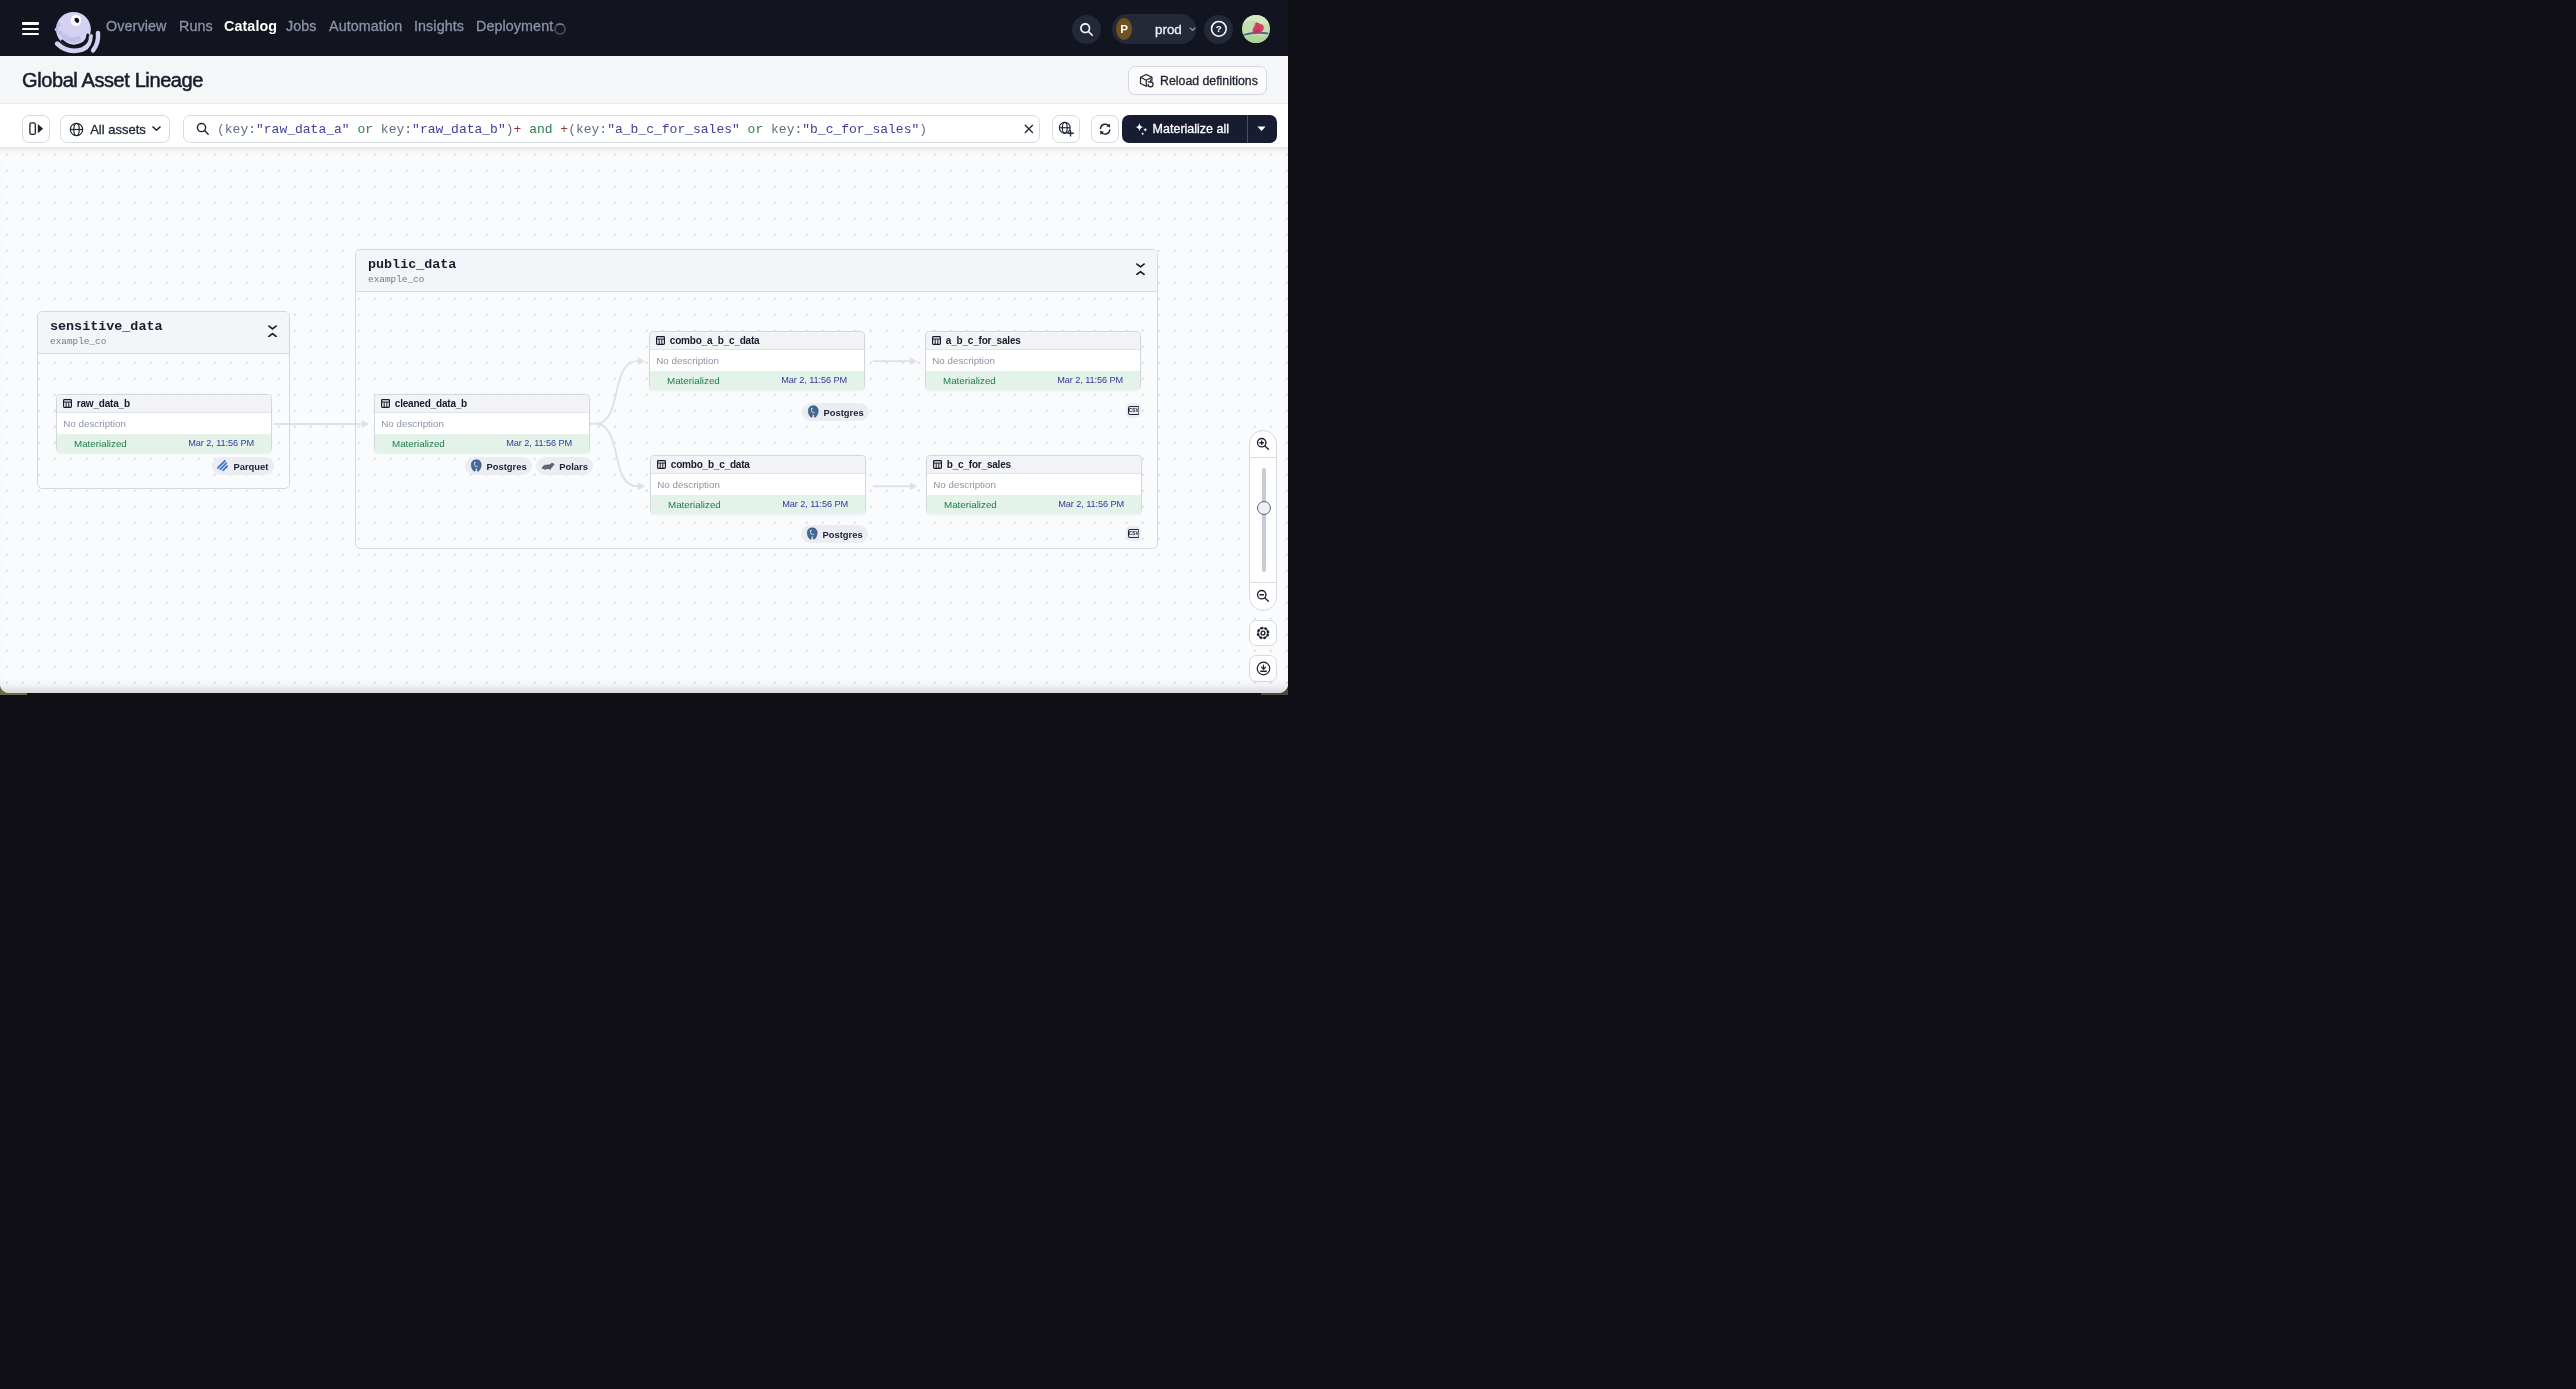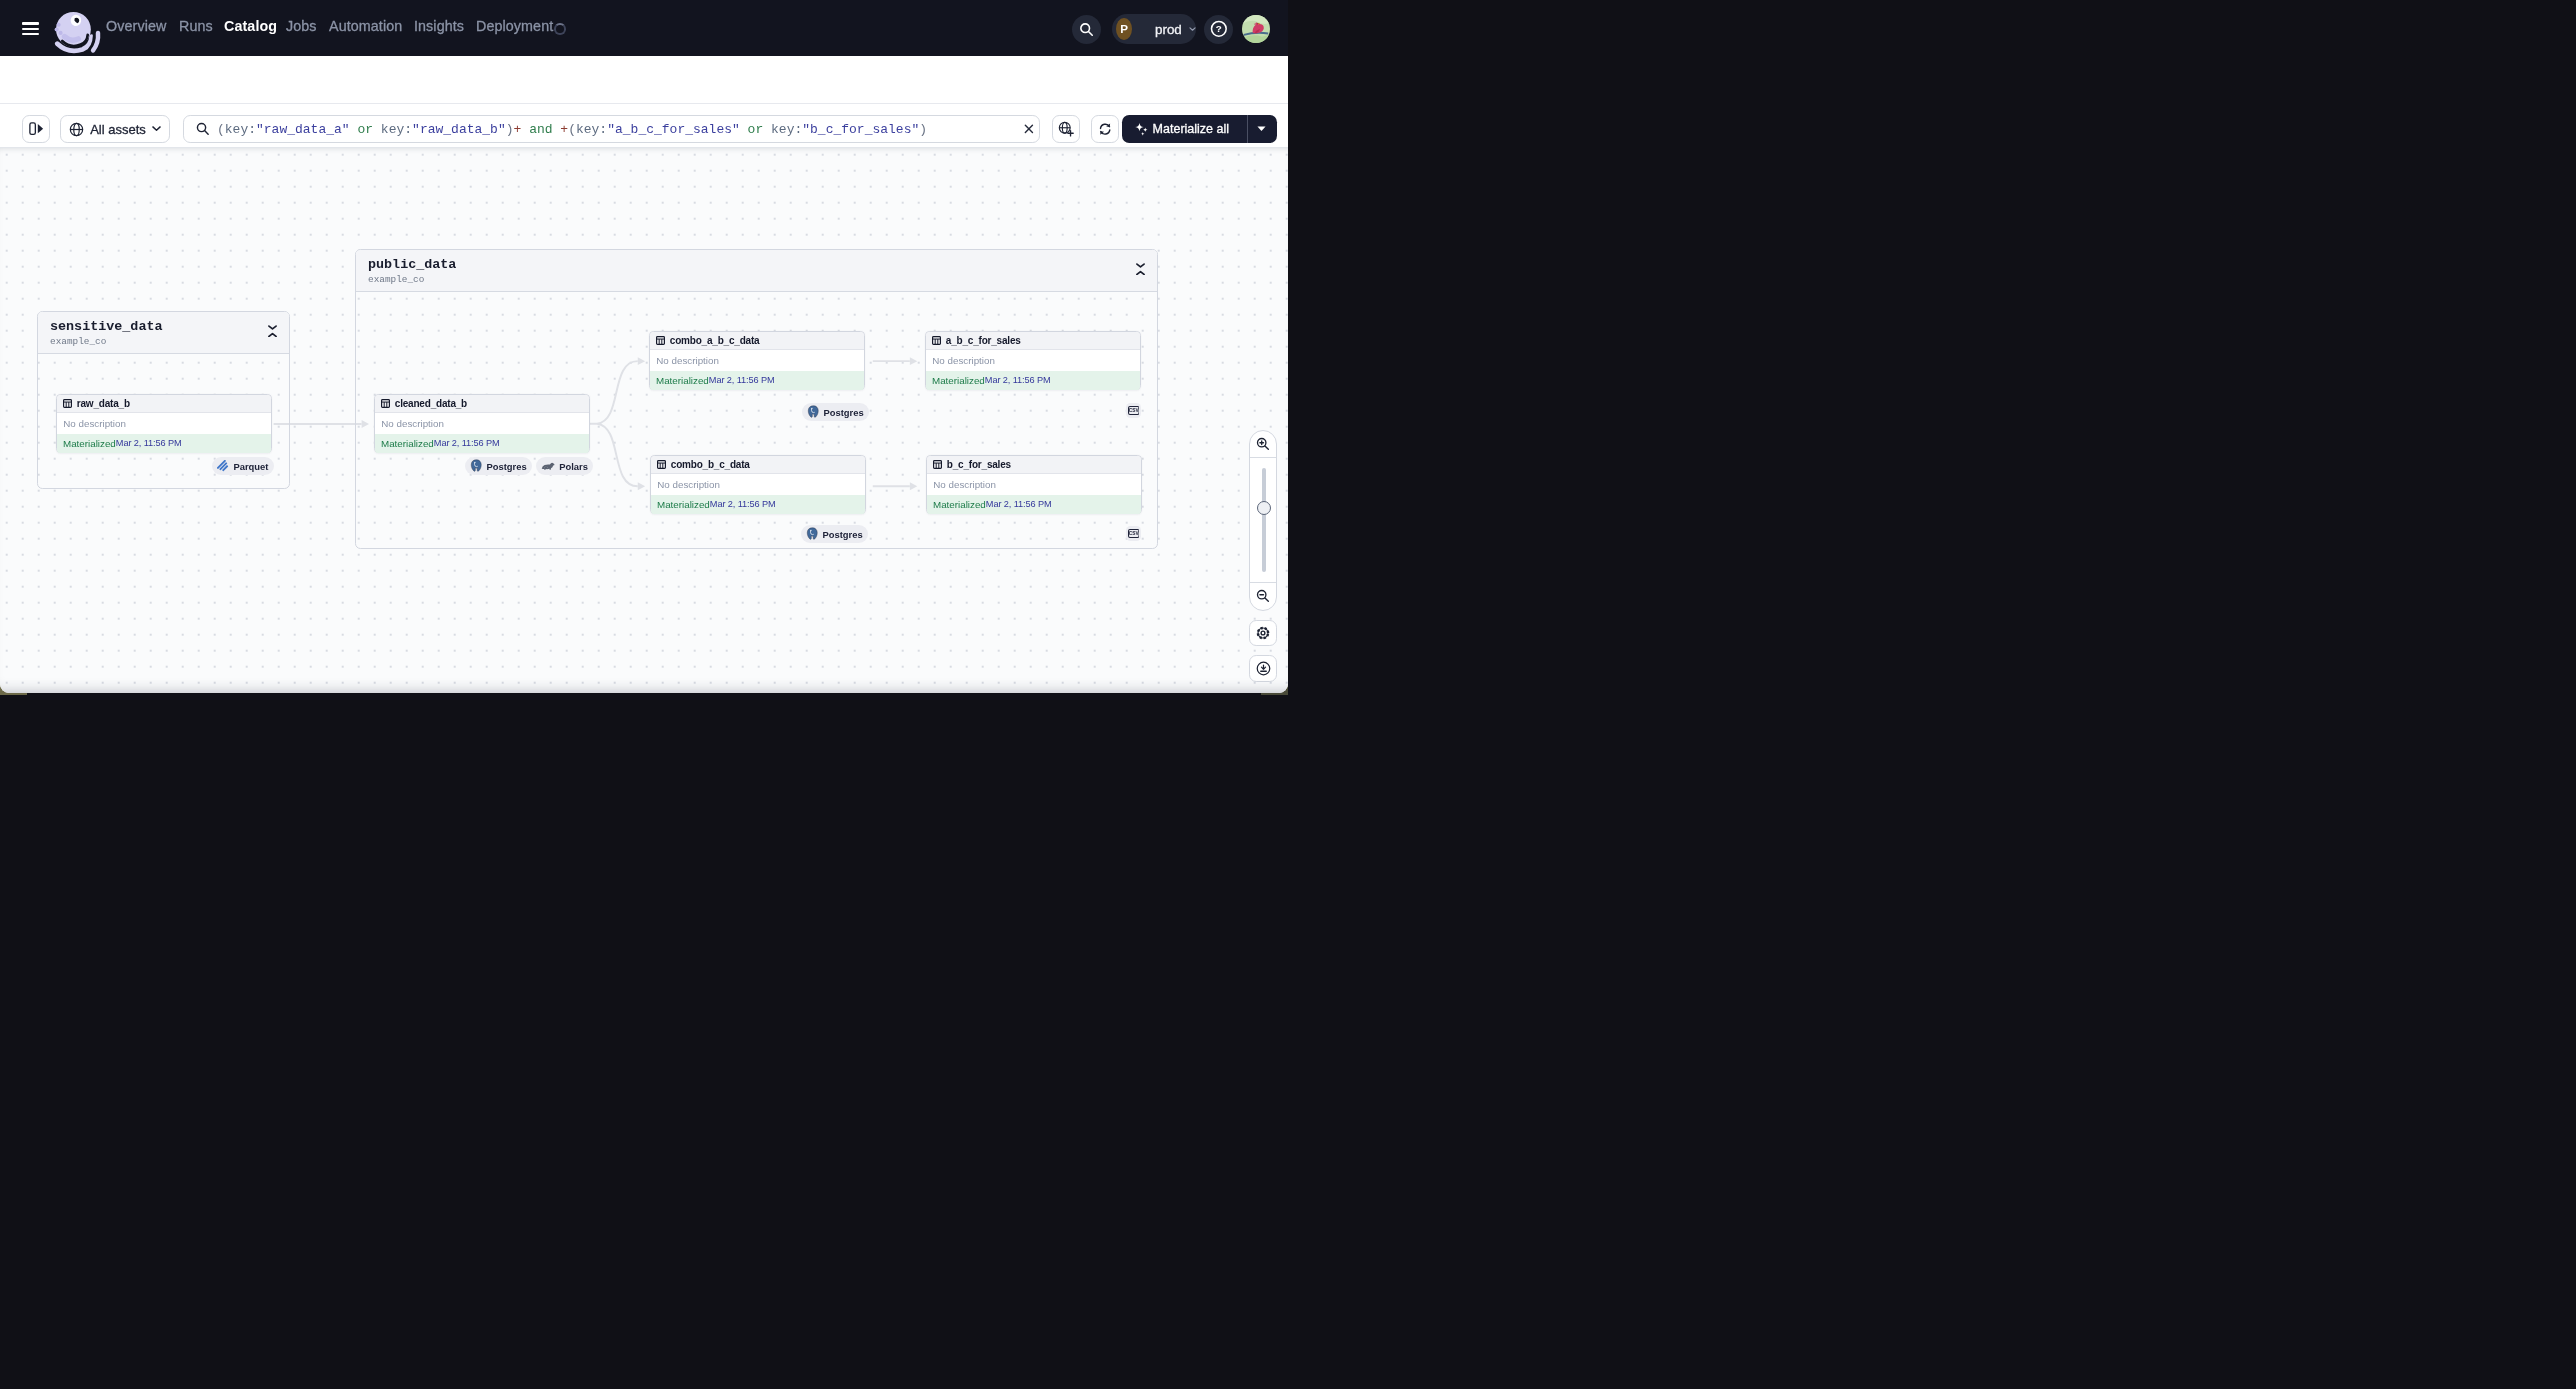--- a/index.html
+++ b/index.html
@@ -36,21 +36,21 @@
 #shade{position:absolute;inset:0;pointer-events:none;box-shadow:inset 0 6.3px 6.3px -6.3px rgba(25,28,48,.16),inset 0 -12.5px 14.3px -11.6px rgba(25,28,48,.28)}
 .grp{position:absolute;border:1.3px solid #d3d7e0;border-radius:5.4px}
 .ghd{background:#f4f5f8;border-bottom:1.3px solid #d6dae2;border-radius:4px 4px 0 0;position:relative;height:42px}
 .gt{font-family:"Liberation Mono",monospace;font-weight:700;font-size:13.4px;color:#191d2e;position:absolute;left:12px;top:6.7px}
 .gs{font-family:"Liberation Mono",monospace;font-size:9.4px;color:#6e7787;position:absolute;left:12px;top:24px}
 .gcol{position:absolute;right:11.6px;top:12.5px}
 .card{position:absolute;width:216px;height:59px;background:#fff;border:0.9px solid #d2d6df;border-radius:4.5px;box-shadow:0 0.9px 1.8px rgba(30,34,60,.06)}
 .chd{height:17.5px;background:#f2f3f6;border-bottom:0.9px solid #e2e4ea;border-radius:3.6px 3.6px 0 0;display:flex;align-items:center;padding-left:6.3px;gap:4.5px}
 .cnm{font-family:Liberation Sans, sans-serif;font-size:10px;font-weight:700;color:#15192b;letter-spacing:-0.2px}
 .cds{height:21px;display:flex;align-items:center;padding-left:6.3px;font-size:9.8px;color:#8b94a7}
-.cst{height:19.3px;background:#e4f3ea;border-radius:0 0 3.6px 3.6px;display:flex;align-items:center;justify-content:flex-start;padding:0 6px;font-size:9.8px}
+.cst{height:19.3px;background:#e4f3ea;border-radius:0 0 3.6px 3.6px;display:flex;align-items:center;justify-content:space-between;padding:0 17px;font-size:9.8px}
 .cst b{color:#1e7c4a;font-weight:400}
 .cst s{color:#33379b;text-decoration:none;font-size:9.2px;letter-spacing:-0.1px}
 .tag{position:absolute;height:18px;background:#ecedf2;border-radius:9px;display:flex;align-items:center;padding:0 5.4px;gap:3.6px;font-size:9.4px;font-weight:700;color:#20243a}
 .csv{position:absolute;width:15px;height:15px;background:#ecedf2;border-radius:4.5px;display:flex;align-items:center;justify-content:center}
 .rb{position:absolute;width:28px;background:#fff;border:0.9px solid #d4d8e0;display:flex;align-items:center;justify-content:center}
 </style></head>
 <body>
 <div class="corner" style="left:0;background:#6d6a49;border-radius:0 5.4px 0 0"></div>
 <div class="corner" style="right:0;background:#494a38;border-radius:5.4px 0 0 0"></div>
 <div id="app">
@@ -107,20 +107,32 @@
   <path d="M0,26 Q12,20 22,24 L31,22 V31 H0 Z" fill="#b1d49a"></path>
   <path d="M2,22 Q15,18.5 29,20.5" stroke="#4a6d8c" stroke-width="2.2" fill="none"></path>
   <path d="M12,20 Q11,14 15,11 Q14,8 17,8.5 L18.5,10 Q23,9.5 24,13 Q25,17 20,19.5 Q16,21 12,20 Z" fill="#cf3d66"></path>
   <path d="M15,11 l-2,-2.5 1.5,3 z" fill="#b92f52"></path>
   <path d="M17.2,8.8 l3,0.4 -2,1.6 z" fill="#e08a2e"></path>
   <circle cx="17.6" cy="9.6" r="0.55" fill="#222"></circle>
   <path d="M14,19.5 Q16,16 20,15.5 Q19,19 15.5,20.2 Z" fill="#b92f52"></path>
  </svg>
 </div>
 </div>
+<div id="hdr">
+<h1>Global Asset Lineage</h1>
+<div id="reload">
+<svg width="15" height="15" viewBox="0 0 17 17" fill="none" stroke="#1d2130" stroke-width="1.35" stroke-linejoin="round">
+ <path d="M14.7,9.2 V4.9 L8.2,1.6 L1.7,4.9 V11.8 L8.2,15.1 L9.6,14.4"></path>
+ <path d="M1.7,4.9 L8.2,8.2 L14.7,4.9 M8.2,8.2 V15.1"></path>
+ <path d="M10.4,12.9 a2.75,2.75 0 1 0 2.75,-2.75" stroke-linecap="round"></path>
+ <path d="M13.4,7.6 L13.15,10.3 L10.45,10.05" stroke-linecap="round"></path>
+</svg>
+<span>Reload definitions</span>
+</div>
+</div>
 <div id="tb">
 <div class="tbtn" style="left:22px;width:28px">
  <svg width="15" height="13.4" viewBox="0 0 17 15">
           <rect x="1" y="1" width="6.2" height="13" rx="2" stroke="#1d2233" stroke-width="1.5" fill="none"></rect>
           <path d="M10,2.2 L16,7.5 L10,12.8 Z" fill="#1d2233"></path>
         </svg>
 </div>
 <div class="tbtn" id="allassets">
  <svg width="15" height="15" viewBox="0 0 17 17" stroke="#1d2233" stroke-width="1.35" fill="none">
           <circle cx="8.5" cy="8.5" r="7"></circle>

